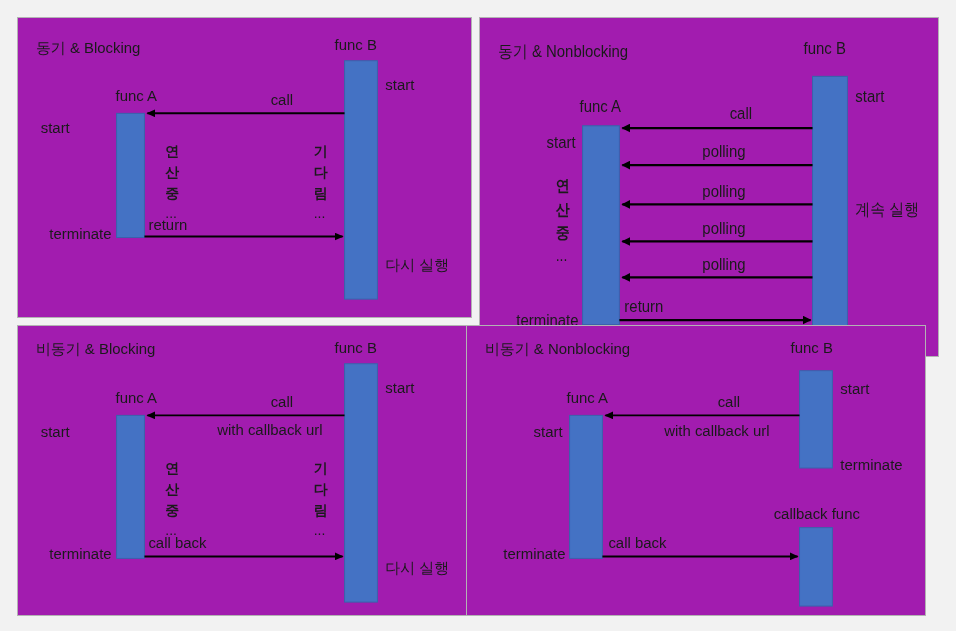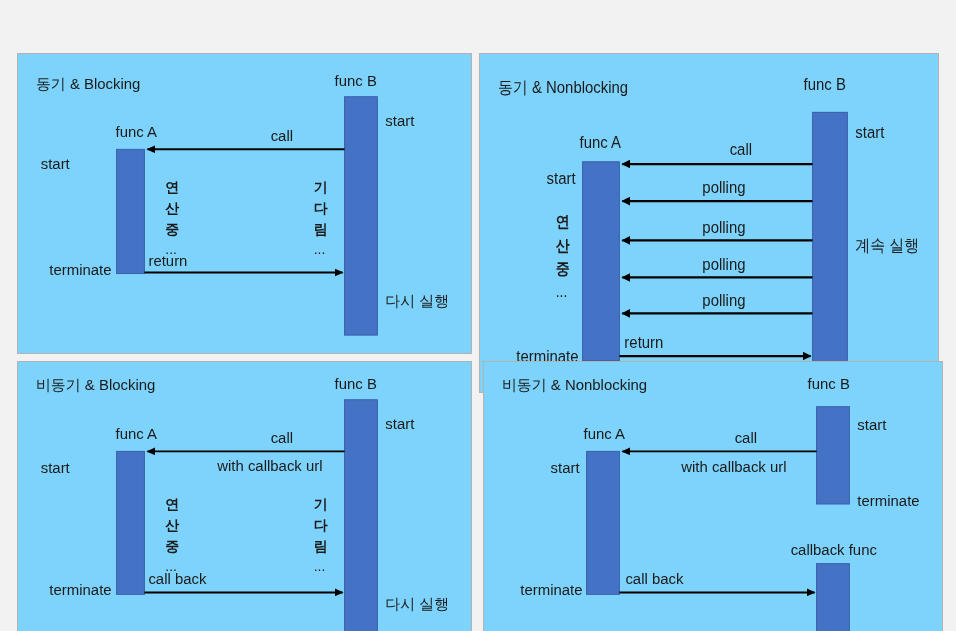--- a/index.html
+++ b/index.html
@@ -12,30 +12,29 @@
   }
   #page {
     position: relative;
     width: 956px;
     height: 631px;
     background: #f2f2f2;
     overflow: hidden;
   }
   .panel {
     position: absolute;
-    background: #7dd3fc;
+    background: #a21caf;
     border: 1px solid #b3b3b3;
     box-sizing: border-box;
-    margin-top: 36px;
   }
   
   #panel-0 { left: 17px;  top: 17px;  width: 455px; height: 301px; }
   #panel-1 { left: 479px; top: 17px;  width: 460px; height: 340px; }
   #panel-2 { left: 17px;  top: 325px; width: 455px; height: 291px; }
-  #panel-3 { left: 483px; top: 325px; width: 460px; height: 291px; }
+  #panel-3 { left: 466px; top: 325px; width: 460px; height: 291px; }
 
   .svgwrap {
     position: absolute;
     left: 0; top: 0;
     width: 100%;
     height: 100%;
   }
   svg { display: block; width: 100%; height: 100%; }
 
   text {

